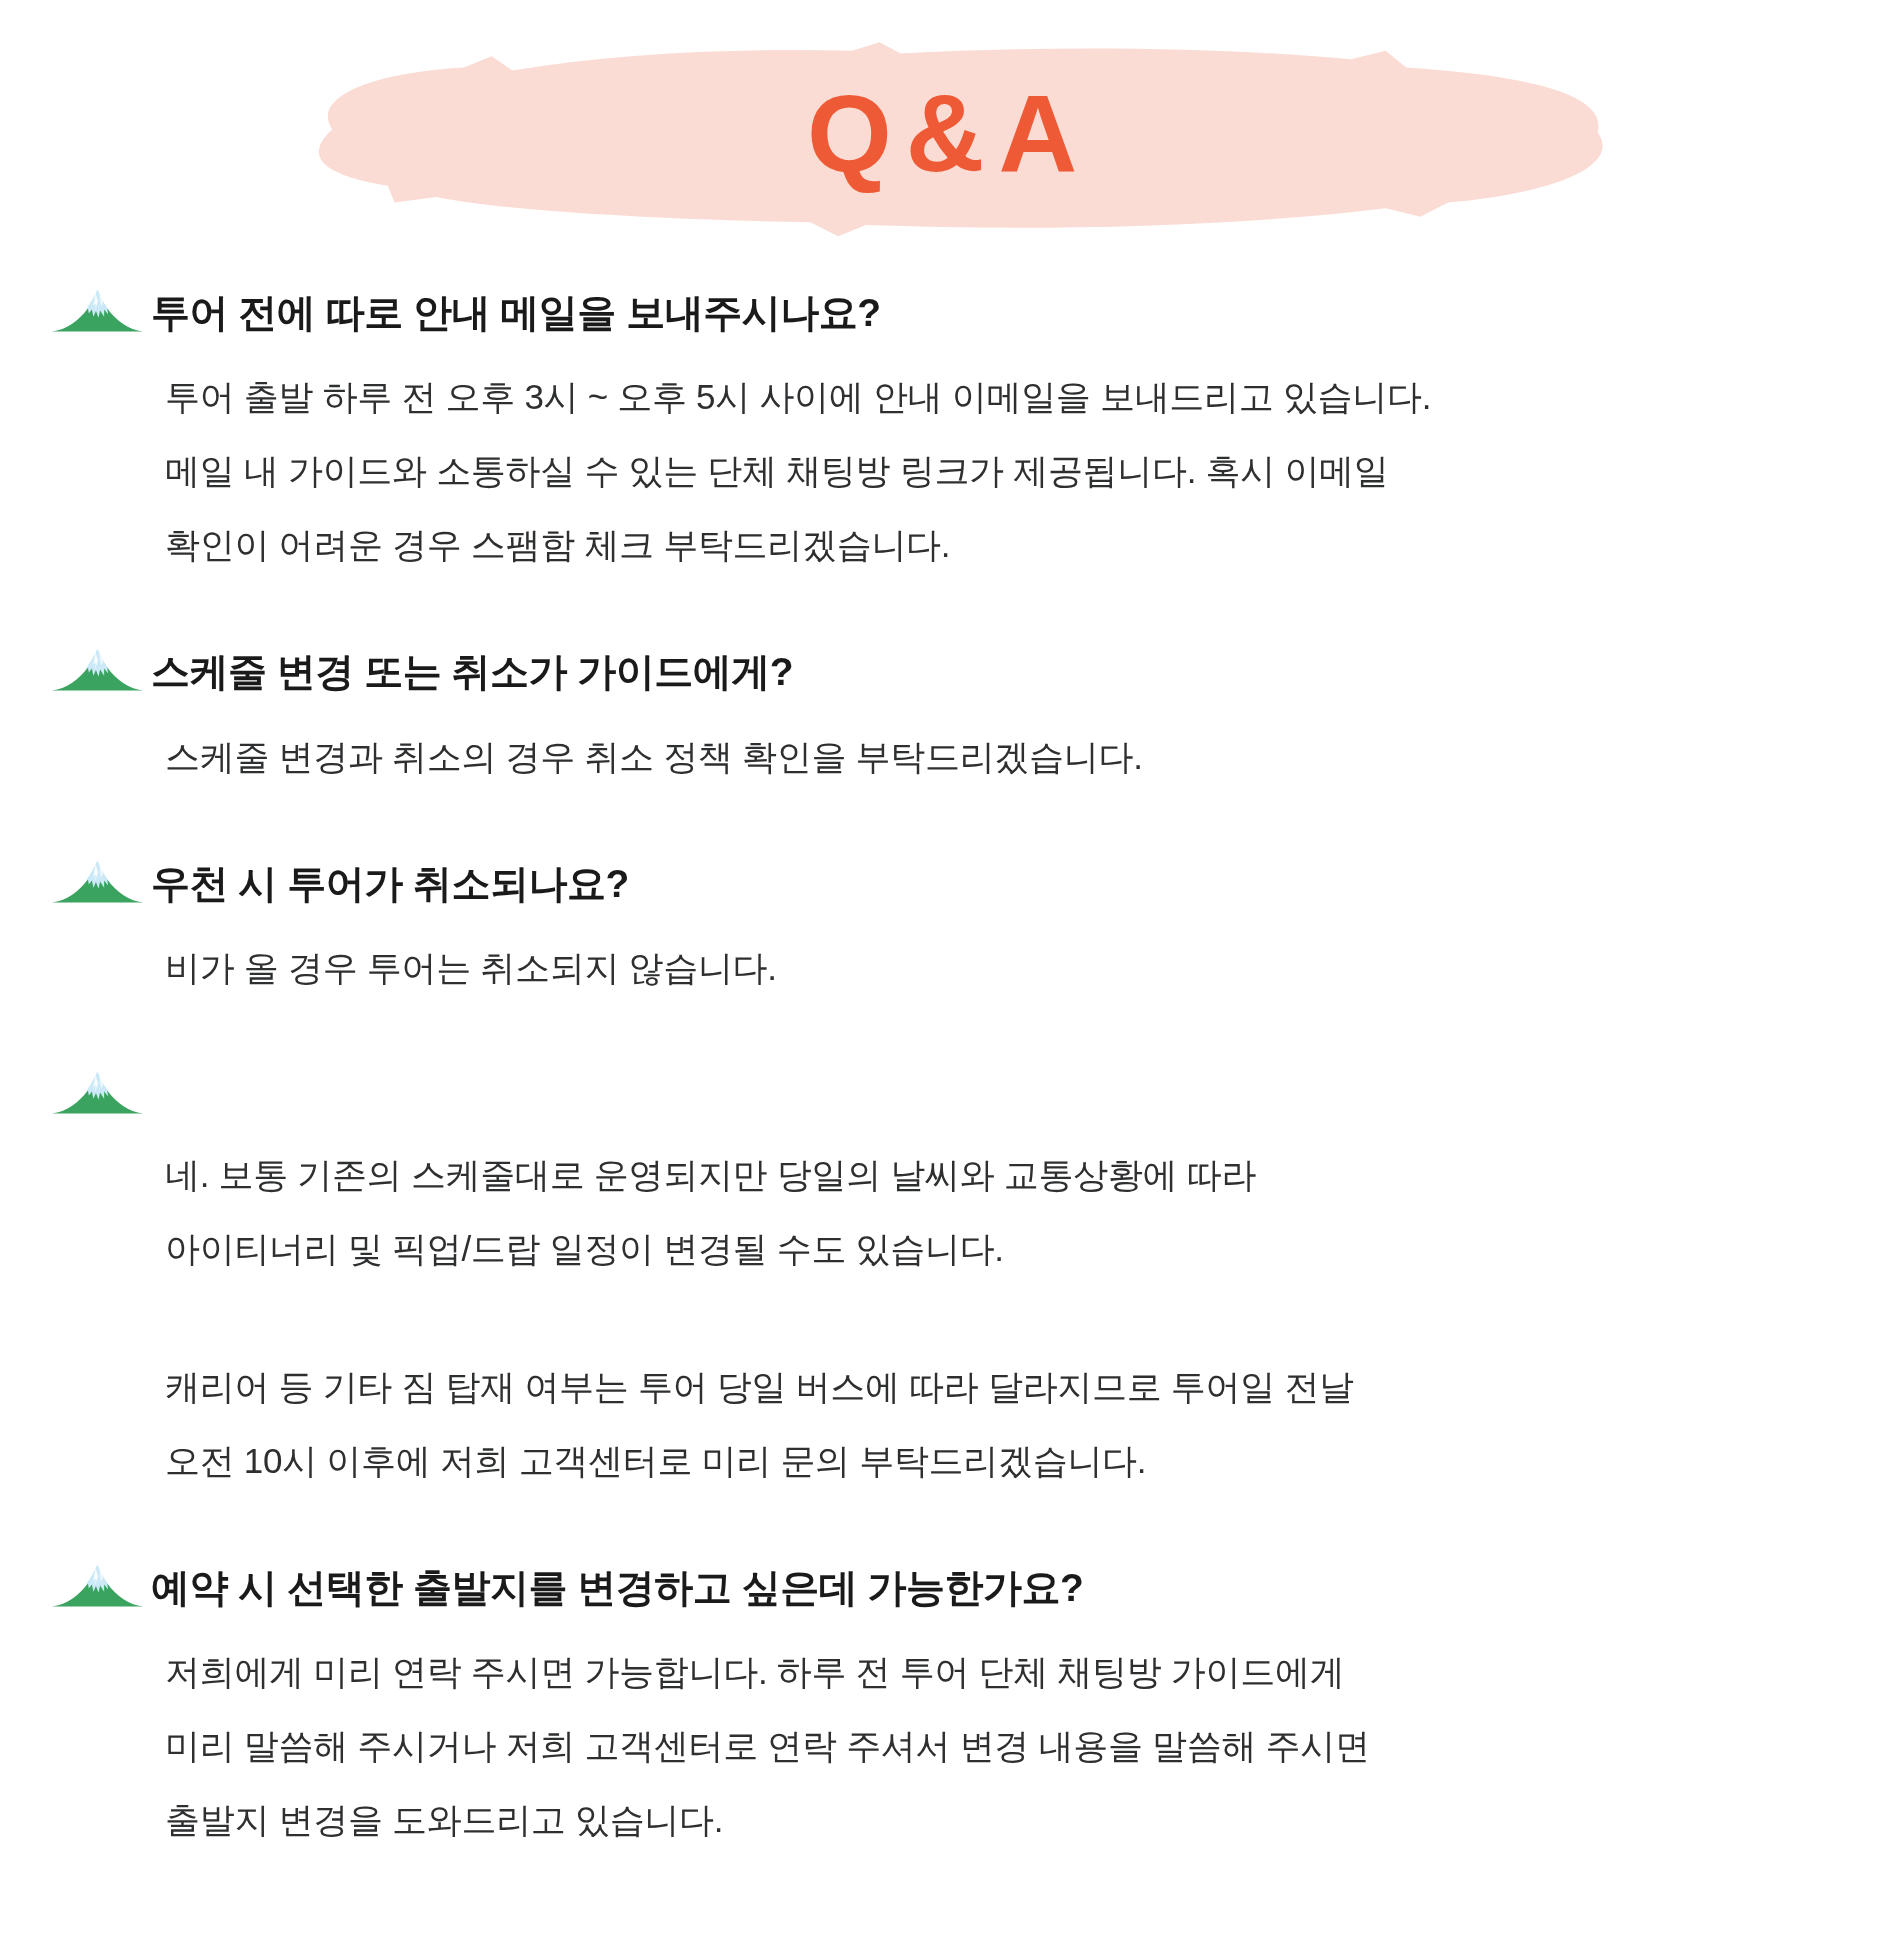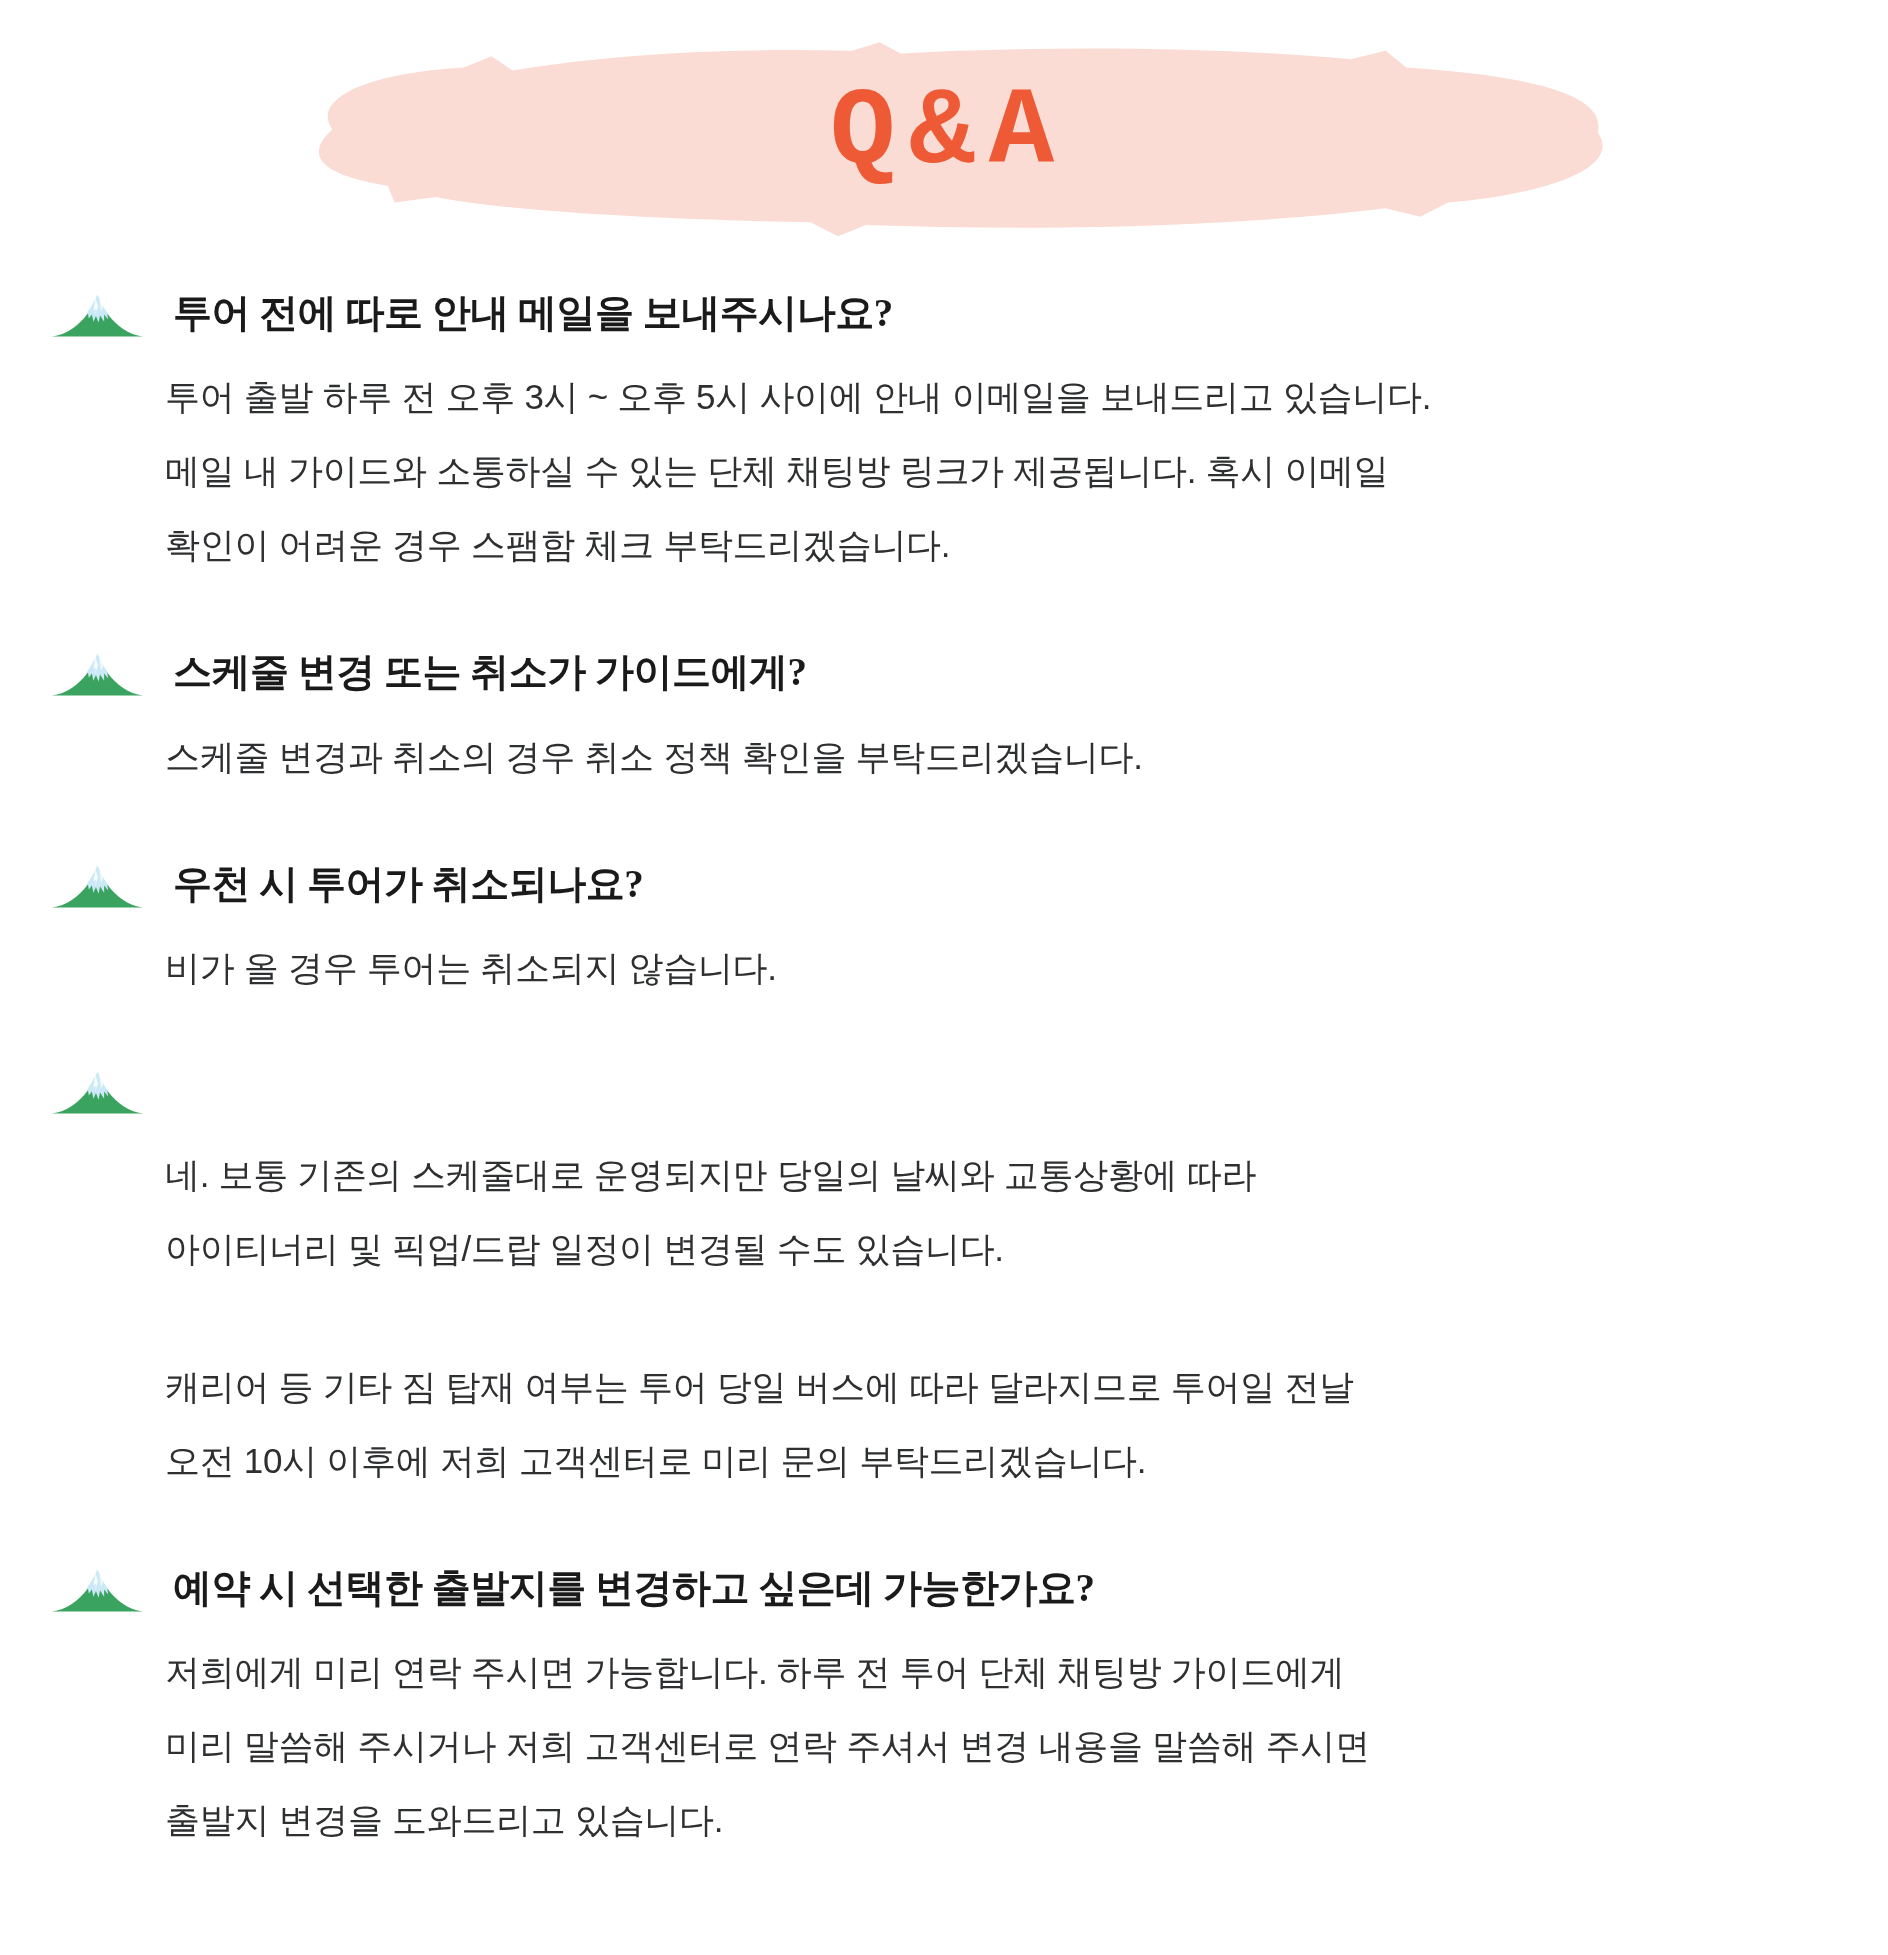--- a/index.html
+++ b/index.html
@@ -30,36 +30,34 @@
     width: 100%;
     height: 100%;
   }
   .title {
     position: relative;
     font-size: 109px;
     font-weight: 700;
     letter-spacing: 14px;
     color: var(--accent, #ee5a35);
     transform: translateY(-4.3px);
-    font-family: Liberation Mono, monospace;
   }
 
   
   .content {
     position: absolute;
     left: 48px;
     top: 287px;
     width: 1813px;
   }
   .qa-item + .qa-item { margin-top: 64px; }
   .q-row {
     display: flex;
-    align-items: flex-end;
-    gap: 26px;
-    font-family: Liberation Serif, serif;
+    align-items: flex-start;
+    gap: 4px;
   }
   .mountain {
     width: 99px;
     height: 46px;
     flex: 0 0 auto;
     display: inline-block;
   }
   .mountain svg { width: 100%; height: 100%; display: block; }
   .question {
     font-size: 39px;

